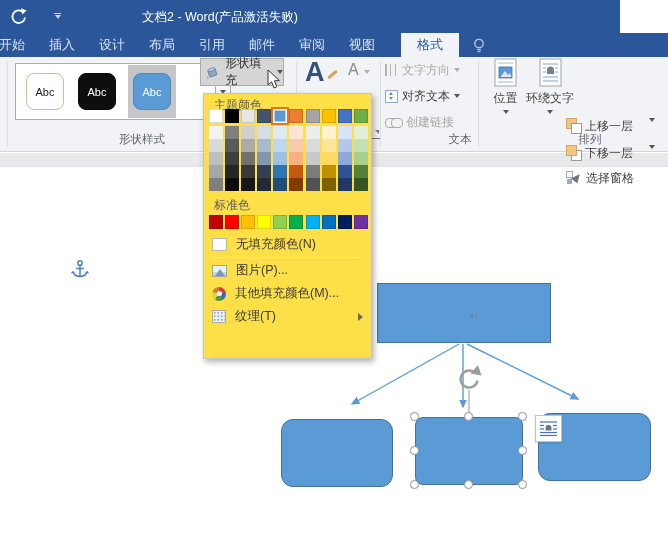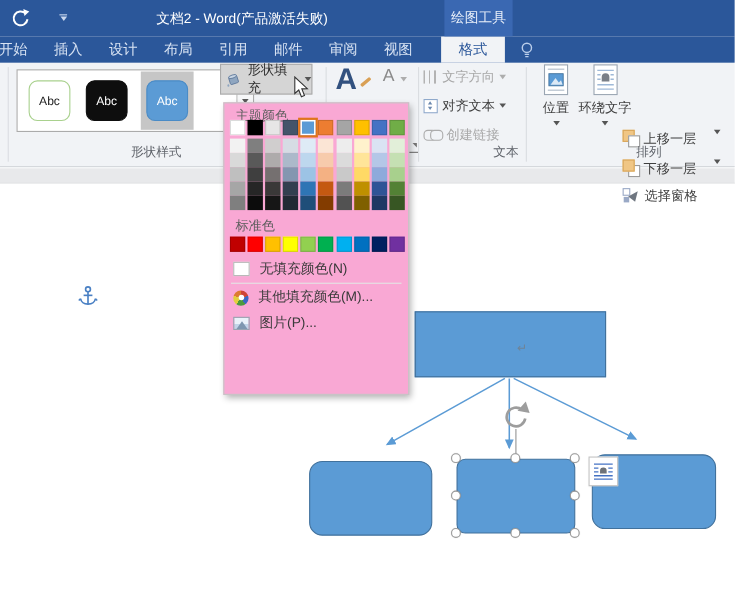--- a/index.html
+++ b/index.html
@@ -2,21 +2,21 @@
 <html><head>
 <meta charset="utf-8">
 <style>
   html,body{margin:0;padding:0;background:#fff;}
   *{box-sizing:border-box;}
   #app{position:relative;width:668px;height:558px;overflow:hidden;
        font-family:"Liberation Sans","DejaVu Sans",sans-serif;color:#444;
        -webkit-font-smoothing:antialiased;}
 
   
-  .titlebar{position:absolute;left:0;top:0;width:668px;height:33px;background:#2B579A;z-index:20;}
+  .titlebar{position:absolute;left:0;top:0;width:620px;height:33px;background:#2B579A;z-index:20;}
   .qat{position:absolute;left:8px;top:6px;display:flex;align-items:center;gap:26px;}
   .title-text{position:absolute;left:130px;top:9px;width:180px;text-align:center;
               color:#FFFFFF;font-size:12.5px;white-space:nowrap;}
   .ctx-tab-head{position:absolute;left:404px;top:0;width:62px;height:33px;background:#3A68B2;
                 color:#E9EFF9;font-size:12.5px;display:flex;align-items:center;justify-content:center;}
   .qat-caret{display:flex;flex-direction:column;align-items:center;gap:1px;}
   .qat-caret .bar{width:7px;height:1.5px;background:#CBD9EF;}
   .qat-caret .tri{width:0;height:0;border-left:3.5px solid transparent;border-right:3.5px solid transparent;border-top:4px solid #CBD9EF;}
 
   
@@ -104,21 +104,21 @@
   .cornermark-v{position:absolute;left:105px;top:233px;width:1px;height:27px;background:#C9C9C9;}
   .cornermark-h{position:absolute;left:85px;top:259px;width:21px;height:1px;background:#C9C9C9;}
   .pilcrow{position:absolute;color:#8F8F8F;font-size:13px;}
   .cbox{position:absolute;border:1.5px solid #41719C;}
   .handle{position:absolute;width:9px;height:9px;border-radius:50%;background:#fff;border:1px solid #9B9B9B;z-index:6;box-shadow:0 0 1px rgba(0,0,0,.2);}
   .layout-opt{position:absolute;left:535px;top:415px;width:27px;height:27px;background:#fff;border:1px solid #C3C3C3;z-index:7;
               display:flex;align-items:center;justify-content:center;box-shadow:0 1px 2px rgba(0,0,0,.15);}
   #shape-svg{position:absolute;left:0;top:0;width:668px;height:558px;z-index:5;pointer-events:none;}
 
   
-  .fill-menu{position:absolute;left:203px;top:93px;width:169px;height:266px;background:#f9a8d4;
+  .fill-menu{position:absolute;left:203px;top:93px;width:169px;height:266px;background:#fde047;
              border:1px solid #C5C5C5;box-shadow:2px 3px 6px rgba(0,0,0,.3);z-index:100;font-size:12px;}
   .menu-sec-label{position:absolute;left:10px;color:#5E5E5E;font-size:12px;}
   .swatch-row{position:absolute;left:5px;display:grid;grid-template-columns:repeat(10,14px);column-gap:2.1px;}
   .sw{width:14px;height:14px;box-shadow:inset 0 0 0 1px rgba(0,0,0,.14);}
   .sw.sel{outline:2px solid #E0751A;box-shadow:inset 0 0 0 1.5px #fff;}
   .variant-grid{position:absolute;left:5px;top:32px;display:grid;grid-template-columns:repeat(10,14px);column-gap:2.1px;}
   .vc{width:14px;height:13px;}
   .menu-items{position:absolute;left:0;top:139px;width:100%;}
   .mrow{display:flex;align-items:center;height:23px;padding-left:8px;}
   .mrow .micon{margin-right:9px;flex:0 0 auto;}
@@ -151,21 +151,20 @@
       <svg width="20" height="20" viewBox="0 0 20 20">
         <path d="M15.2 6.2 A6.3 6.3 0 1 0 17 11.5" fill="none" stroke="#FFFFFF" stroke-width="1.8"></path>
         <path d="M13.2 2.2 L18.6 4.4 L14.2 8.6 Z" fill="#FFFFFF"></path>
       </svg>
       <span class="qat-caret">
           <span class="bar"></span>
           <span class="tri"></span>
         </span>
     </div>
     <div class="title-text">文档2 - Word(产品激活失败)</div>
-    <div class="ctx-tab-head">绘图工具</div>
   </div>
 
   <div class="tabrow">
     <div class="tab">开始</div>
       <div class="tab">插入</div>
       <div class="tab">设计</div>
       <div class="tab">布局</div>
       <div class="tab">引用</div>
       <div class="tab">邮件</div>
       <div class="tab">审阅</div>
@@ -415,26 +414,31 @@
         <div class="sw" style="background: rgb(0, 32, 96);"></div>
         <div class="sw" style="background: rgb(112, 48, 160);"></div>
       </div>
     <div class="menu-items" id="menu-items">
         <div class="mrow">
           <span class="micon icon-no-fill"></span>
           <span class="lbl">无填充颜色(N)</span>
         </div>
         <div class="msep"></div>
         <div class="mrow">
+          <span class="micon icon-picture"></span>
+          <span class="lbl">图片(P)...</span>
+        </div>
+        <div class="mrow">
           <span class="micon icon-more-colors"></span>
           <span class="lbl">其他填充颜色(M)...</span>
         </div>
         <div class="mrow">
-          <span class="micon icon-picture"></span>
-          <span class="lbl">图片(P)...</span>
+          <span class="micon icon-texture"></span>
+          <span class="lbl">纹理(T)</span>
+          <span class="subarrow"></span>
         </div>
       </div>
   </div>
 
   <svg class="cursor" width="16" height="22" viewBox="0 0 16 22">
     <path d="M1 1 L1 16 L4.6 12.8 L7 19 L9.8 17.8 L7.4 11.8 L12.4 11.6 Z" fill="#FFFFFF" stroke="#333333" stroke-width="1"></path>
   </svg>
 
 <div class="cbox" style="left: 377px; top: 283px; width: 174px; height: 60px; background: rgb(91, 155, 213); border-color: rgb(65, 113, 156); z-index: 3;"></div>
     <div class="cbox" style="left: 281px; top: 419px; width: 112px; height: 68px; background: rgb(91, 155, 213); border-color: rgb(65, 113, 156); border-radius: 12px; z-index: 3;"></div>

